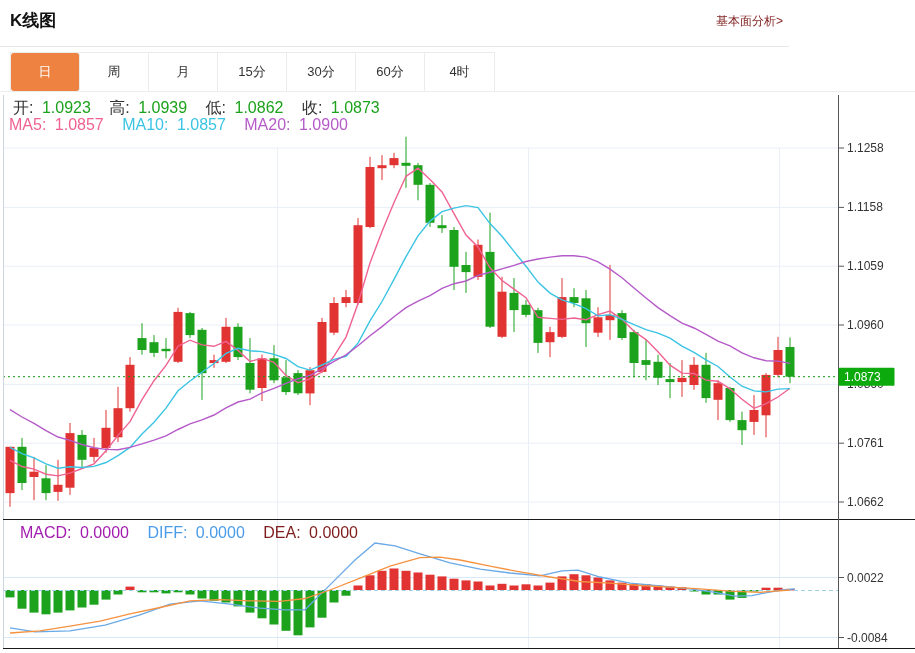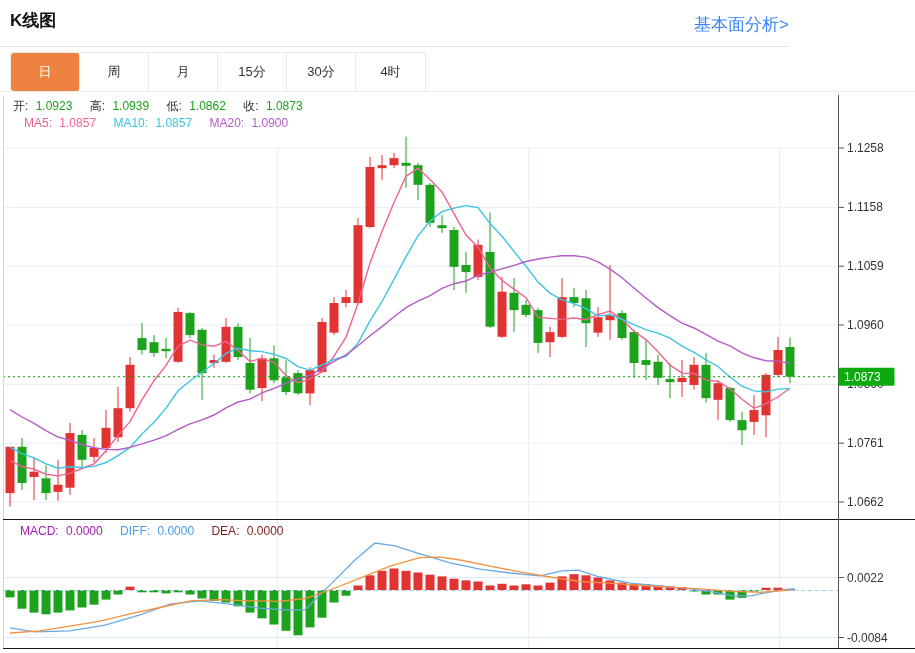--- a/index.html
+++ b/index.html
@@ -1,53 +1,54 @@
 <!DOCTYPE html>
 <html><head>
 <meta charset="utf-8">
 <style>
   html,body{margin:0;padding:0}
   body{width:915px;height:653px;position:relative;background:#fff;overflow:hidden;
        font-family:"Liberation Sans",sans-serif;}
   .header{position:absolute;top:0;left:0;width:789px;height:46px;border-bottom:1px solid #e7e7e7;background:#fff}
   .title{position:absolute;left:10px;top:9px;font-size:17px;font-weight:bold;color:#111}
-  .fa-link{position:absolute;right:0;top:13px;font-size:17px;color:#3b82f6;cursor:pointer}
+  .fa-link{position:absolute;right:6px;top:13px;font-size:12px;color:#7f1d1d;cursor:pointer}
   .tabs{position:absolute;top:52px;left:10px;display:flex;border:1px solid #ebebeb}
   .tab{width:69px;height:38px;line-height:38px;text-align:center;font-size:13px;color:#333;
        border-right:1px solid #ebebeb;background:#fff;cursor:pointer;box-sizing:border-box}
   .tab:last-child{border-right:none}
   .tab.active{background:#ee8240;color:#fff;border-radius:3px}
   .tabbar-line{position:absolute;top:91px;left:0;width:915px;height:0;border-top:1px solid #ededed}
   svg{position:absolute;top:0;left:0}
   svg text{font-family:"Liberation Sans",sans-serif}
-  .legend{position:absolute;font-size:12px;white-space:nowrap;z-index:3}
+  .legend{position:absolute;font-size:16px;white-space:nowrap;z-index:3}
   .legend span{margin-right:4px}
   .gap{margin-right:14px !important}
   #legend-ohlc{left:13px;top:98px}
-  #legend-ma{left:24px;top:116px}
+  #legend-ma{left:9px;top:116px}
   #legend-macd{left:20px;top:524px}
   .lab{color:#333}
   .val-g{color:#1ca21c}
   .c-ma5{color:#ef6292}.c-ma10{color:#3bc4e3}.c-ma20{color:#b55bc8}
   .c-macd{color:#a21caf}.c-diff{color:#4a9ce8}.c-dea{color:#7f1d1d}
 </style>
 </head>
 <body>
 
 <div class="header">
   <div class="title">K线图</div>
   <div class="fa-link">基本面分析&gt;</div>
 </div>
 
 <div class="tabs">
   <div class="tab active">日</div>
   <div class="tab">周</div>
   <div class="tab">月</div>
   <div class="tab">15分</div>
   <div class="tab">30分</div>
+  <div class="tab">60分</div>
   <div class="tab">4时</div>
 </div>
 <div class="tabbar-line"></div>
 
 <svg id="chart-svg" width="915" height="653" viewBox="0 0 915 653">
     <g>
       <line x1="3" x2="838" y1="148.0" y2="148.0" stroke="#e9eef7" stroke-width="1"></line>
       <line x1="3" x2="838" y1="207.4" y2="207.4" stroke="#e9eef7" stroke-width="1"></line>
       <line x1="3" x2="838" y1="266.2" y2="266.2" stroke="#e9eef7" stroke-width="1"></line>
       <line x1="3" x2="838" y1="325.0" y2="325.0" stroke="#e9eef7" stroke-width="1"></line>

